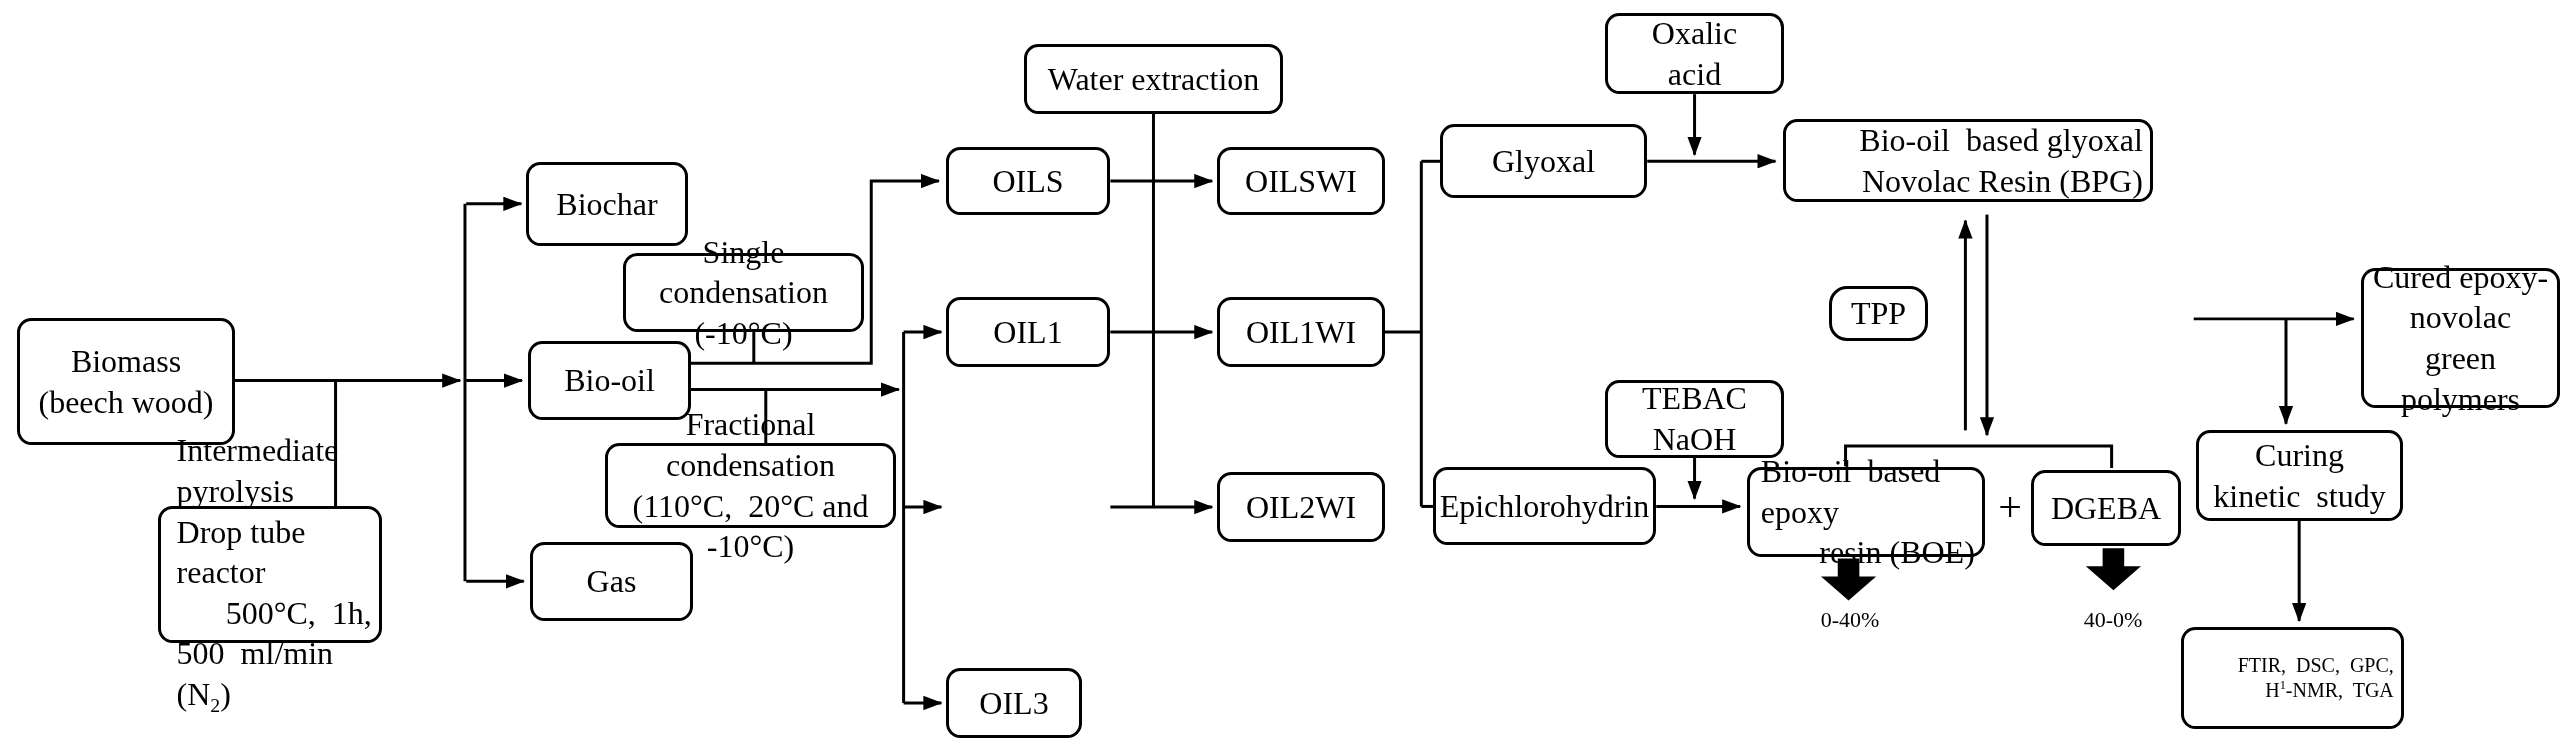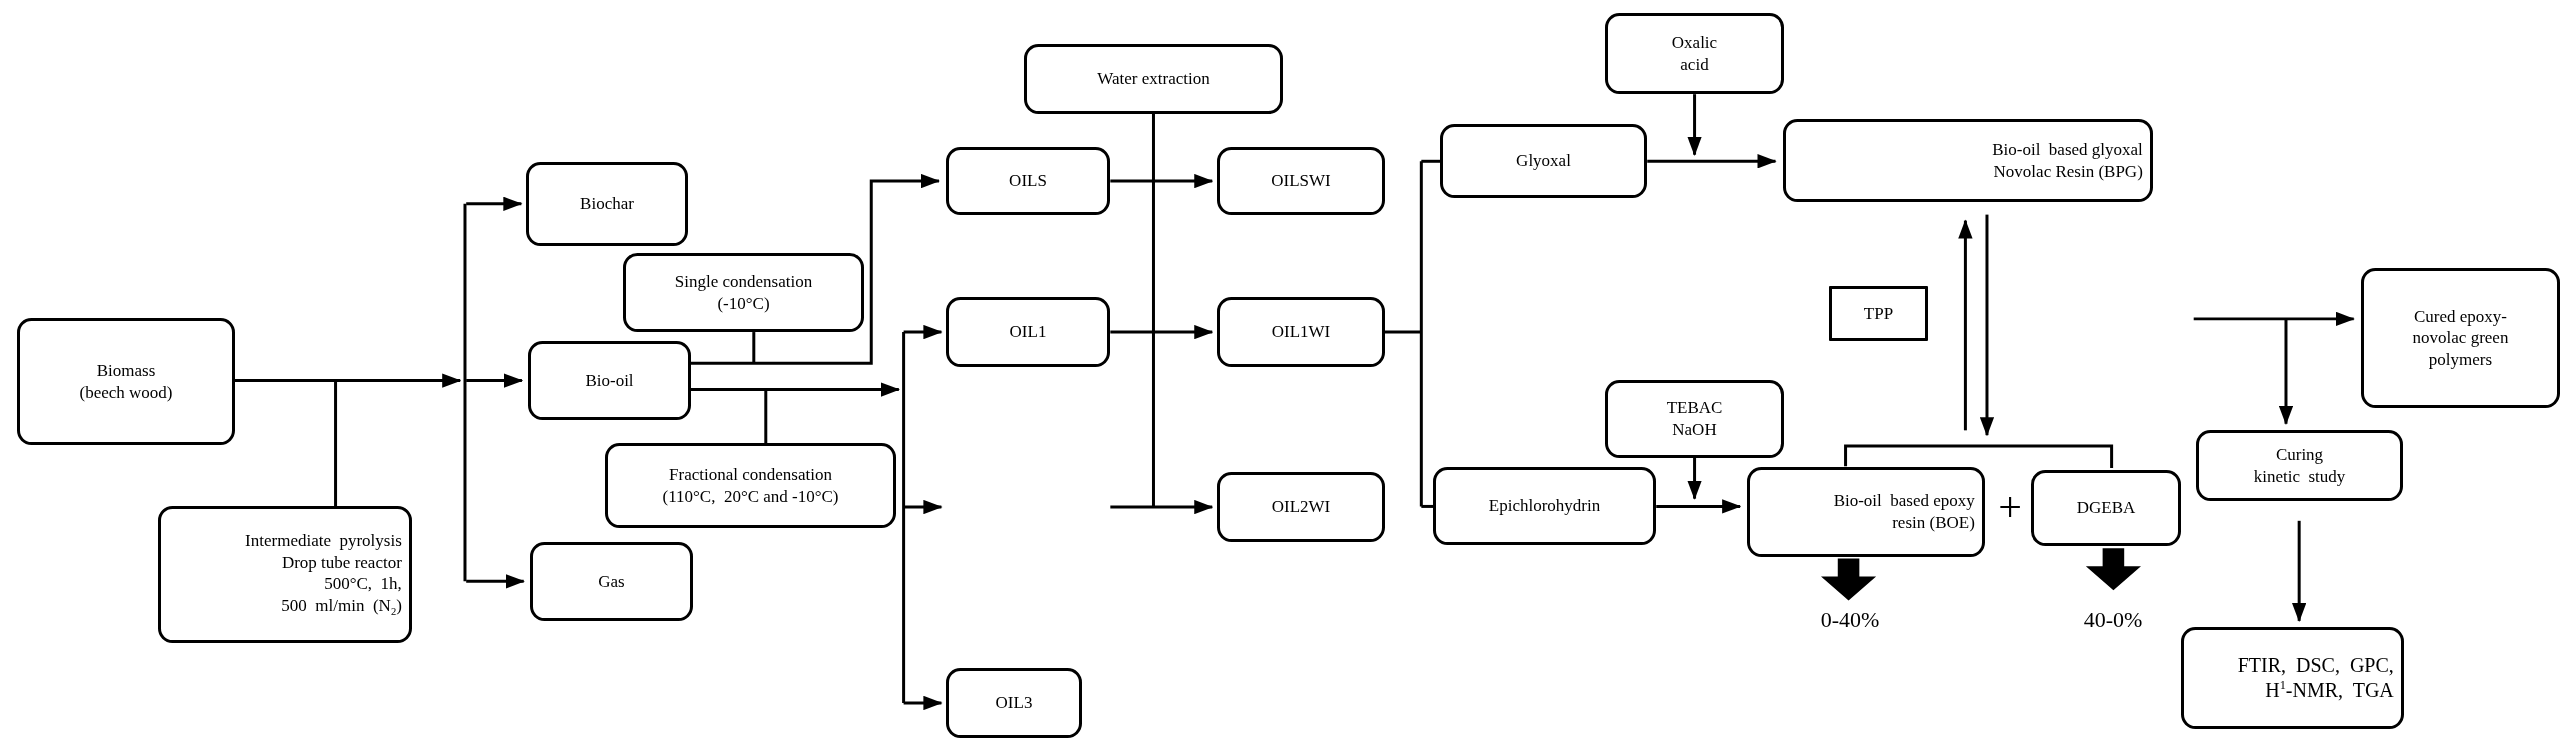--- a/index.html
+++ b/index.html
@@ -5,21 +5,21 @@
   :root{ --ink:#000000; --box-fill:#ffffff; --bg:#ffffff; }
   html,body{margin:0;padding:0;background:var(--bg);}
   #canvas{position:relative;width:2576px;height:754px;background:var(--bg);
           font-family:"Liberation Serif","DejaVu Serif",serif;color:var(--ink);overflow:hidden;}
   svg.wires{position:absolute;left:0;top:0;width:2576px;height:754px;}
   svg.wires path.wire{stroke:var(--ink);stroke-width:5;fill:none;}
   svg.wires polygon.fat{fill:var(--ink);stroke:none;}
   .node{position:absolute;box-sizing:border-box;background:var(--box-fill);
         border:3.6px solid var(--ink);border-radius:14.4px;
         display:flex;flex-direction:column;justify-content:center;align-items:center;
-        text-align:center;font-size:17px;line-height:1.27;padding:2.4px 7.2px;}
+        text-align:center;font-size:32px;line-height:1.27;padding:2.4px 7.2px;}
   .node .line{display:block;white-space:pre-wrap;}
   .node.txt-left{align-items:flex-end;text-align:left;}
   .node sub.chem,.node sup.chem{font-size:0.62em;}
   .floating{position:absolute;background:transparent;border:none;display:flex;
             align-items:center;justify-content:center;text-align:center;
             font-size:22px;white-space:pre;}
   .plus-sign{font-size:42px;}
 </style>
 </head>
 <body>
@@ -76,21 +76,21 @@
 
     <polygon class="fat" points="3067,932 3103,932 3103,962 3131,962 3085,1002 3039,962 3067,962"></polygon>
     <polygon class="fat" points="3509,915 3545,915 3545,945 3573,945 3527,985 3481,945 3509,945"></polygon>
   </svg>
 
   <div class="node" style="left:17px;top:318px;width:218px;height:127px">
     <span class="line">Biomass</span>
     <span class="line">(beech wood)</span>
   </div>
 
-  <div class="node txt-left" style="left:158px;top:506px;width:254px;height:137px;padding-left:15.6px">
+  <div class="node txt-left" style="left:158px;top:506px;width:224px;height:137px;padding-left:15.6px">
     <span class="line">Intermediate  pyrolysis</span>
     <span class="line">Drop tube reactor</span>
     <span class="line">500°C,  1h,</span>
     <span class="line"><span>500  ml/min  (N</span><sub class="chem">2</sub><span>)</span></span>
   </div>
 
   <div class="node" style="left:526px;top:162px;width:162px;height:84px">
     <span class="line">Biochar</span>
   </div>
 
@@ -143,21 +143,21 @@
   <div class="node" style="left:1605px;top:13px;width:179px;height:81px">
     <span class="line">Oxalic</span>
     <span class="line">acid</span>
   </div>
 
   <div class="node txt-left" style="left:1783px;top:119px;width:370px;height:83px;padding-left:21.6px">
     <span class="line">Bio-oil  based glyoxal</span>
     <span class="line">Novolac Resin (BPG)</span>
   </div>
 
-  <div class="node" style="left:1829px;top:286px;width:99px;height:55px;border-radius:1px">
+  <div class="node" style="left:1829px;top:286px;width:99px;height:55px;border-radius:18px">
     <span class="line">TPP</span>
   </div>
 
 
   <div class="node" style="left:2361px;top:268px;width:199px;height:140px">
     <span class="line">Cured epoxy-</span>
     <span class="line">novolac green</span>
     <span class="line">polymers</span>
   </div>
 
@@ -172,21 +172,21 @@
 
   <div class="node txt-left" style="left:1747px;top:467px;width:238px;height:90px;padding-left:10.8px">
     <span class="line">Bio-oil  based epoxy</span>
     <span class="line">resin (BOE)</span>
   </div>
 
   <div class="node" style="left:2031px;top:470px;width:150px;height:76px">
     <span class="line">DGEBA</span>
   </div>
 
-  <div class="node" style="left:2196px;top:430px;width:207px;height:71px">
+  <div class="node" style="left:2196px;top:430px;width:207px;height:91px">
     <span class="line">Curing</span>
     <span class="line">kinetic  study</span>
   </div>
 
   <div class="node txt-left" style="left:2181px;top:627px;width:223px;height:102px;padding-left:9.6px;font-size:20px">
     <span class="line">FTIR,  DSC,  GPC,</span>
     <span class="line"><span>H</span><sup class="chem">1</sup><span>-NMR,  TGA</span></span>
   </div>
 
   <div class="floating plus-sign" style="left:1987px;top:479px;width:46px;height:55px">

